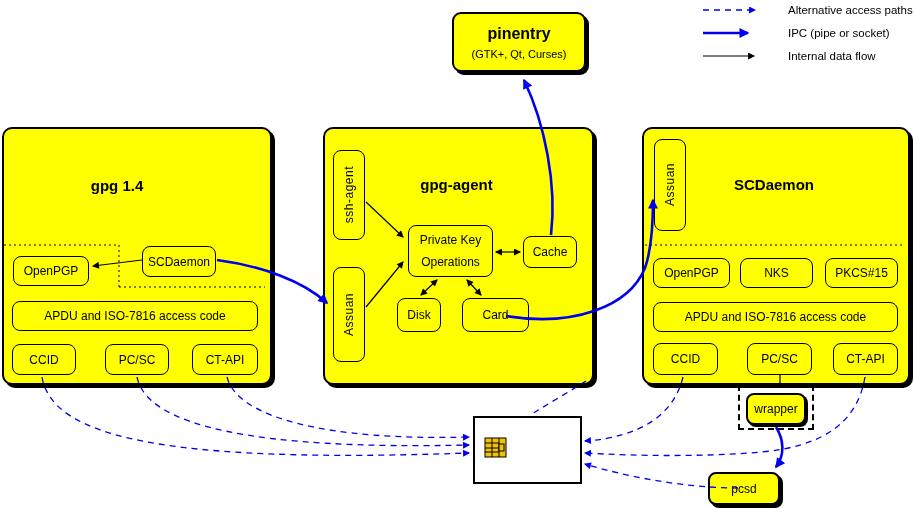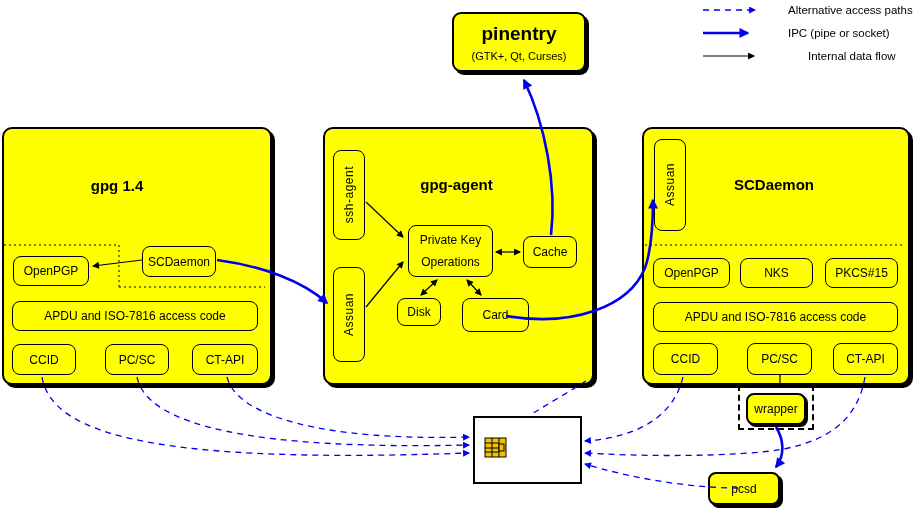--- a/index.html
+++ b/index.html
@@ -31,21 +31,21 @@
   }
   .smartcard {
     position:absolute; background:#fff; border:2px solid #000; box-sizing:border-box;
   }
   .chipwrap { position:absolute; left:9px; top:19px; }
   .pinentry {
     position:absolute; background:#FFFF00; border:2px solid #000; border-radius:9px;
     box-shadow:3px 3px 0 #000; display:flex; flex-direction:column;
     align-items:center; justify-content:center; box-sizing:border-box;
   }
-  .pinentry .t { font-weight:bold; font-size:19px; }
+  .pinentry .t { font-weight:bold; font-size:16px; }
   .pinentry .s { font-size:11px; margin-top:5px; }
   .legend-label { position:absolute; font-size:11.5px; white-space:nowrap; }
   svg.overlay { position:absolute; left:0; top:0; pointer-events:none; z-index:6; }
   .sep   { stroke:#000;    stroke-width:1;   stroke-dasharray:2 3; fill:none; }
   .iflow { stroke:#000;    stroke-width:1.2; fill:none; }
   .ipc   { stroke:#0000EE; stroke-width:2.6; fill:none; }
   .alt   { stroke:#0000EE; stroke-width:1.3; stroke-dasharray:6 5; fill:none; }
 </style>
 </head>
 <body>
@@ -76,21 +76,21 @@
     <span class="vert">ssh-agent</span>
   </div>
   <div class="node" style="left:333px;top:267px;width:32px;height:95px">
     <span class="vert">Assuan</span>
   </div>
   <div class="node pko" style="left:408px;top:225px;width:85px;height:52px">
     <span>Private Key</span>
     <span>Operations</span>
   </div>
   <div class="node" style="left:523px;top:236px;width:54px;height:32px">Cache</div>
-  <div class="node" style="left:397px;top:298px;width:44px;height:28px">Disk</div>
+  <div class="node" style="left:397px;top:298px;width:44px;height:34px">Disk</div>
   <div class="node" style="left:462px;top:298px;width:67px;height:34px">Card</div>
 
   <div class="node" style="left:654px;top:139px;width:32px;height:92px">
     <span class="vert">Assuan</span>
   </div>
   <div class="node" style="left:653px;top:258px;width:77px;height:30px">OpenPGP</div>
   <div class="node" style="left:740px;top:258px;width:73px;height:30px">NKS</div>
   <div class="node" style="left:825px;top:258px;width:73px;height:30px">PKCS#15</div>
   <div class="node" style="left:653px;top:302px;width:245px;height:30px">APDU and ISO-7816 access code</div>
   <div class="node" style="left:653px;top:343px;width:65px;height:32px">CCID</div>
@@ -110,21 +110,21 @@
         <line x1="1" y1="6" x2="15" y2="6" stroke="#000"></line>
         <line x1="1" y1="11" x2="15" y2="11" stroke="#000"></line>
         <line x1="1" y1="15" x2="15" y2="15" stroke="#000"></line>
         <rect x="15" y="7" width="5" height="7" fill="#F2C200" stroke="#000"></rect>
       </svg>
     </span>
   </div>
 
   <div class="legend-label" style="left:788px;top:4px">Alternative access paths</div>
   <div class="legend-label" style="left:788px;top:27px">IPC (pipe or socket)</div>
-  <div class="legend-label" style="left:808px;top:50px">Internal data flow</div>
+  <div class="legend-label" style="left:788px;top:50px">Internal data flow</div>
 
   <svg class="overlay" width="914" height="508" viewBox="0 0 914 508">
     <defs>
       <marker id="mkblack" viewBox="0 0 10 10" refX="8.5" refY="5" markerWidth="9" markerHeight="7" orient="auto-start-reverse" markerUnits="userSpaceOnUse">
         <path d="M0 0 L10 5 L0 10 Z" fill="#000"></path>
       </marker>
       <marker id="mkblue" viewBox="0 0 10 10" refX="8.5" refY="5" markerWidth="13" markerHeight="10" orient="auto" markerUnits="userSpaceOnUse">
         <path d="M0 0 L10 5 L0 10 Z" fill="#0000EE"></path>
       </marker>
       <marker id="mkblues" viewBox="0 0 10 10" refX="8.5" refY="5" markerWidth="9" markerHeight="7" orient="auto" markerUnits="userSpaceOnUse">

